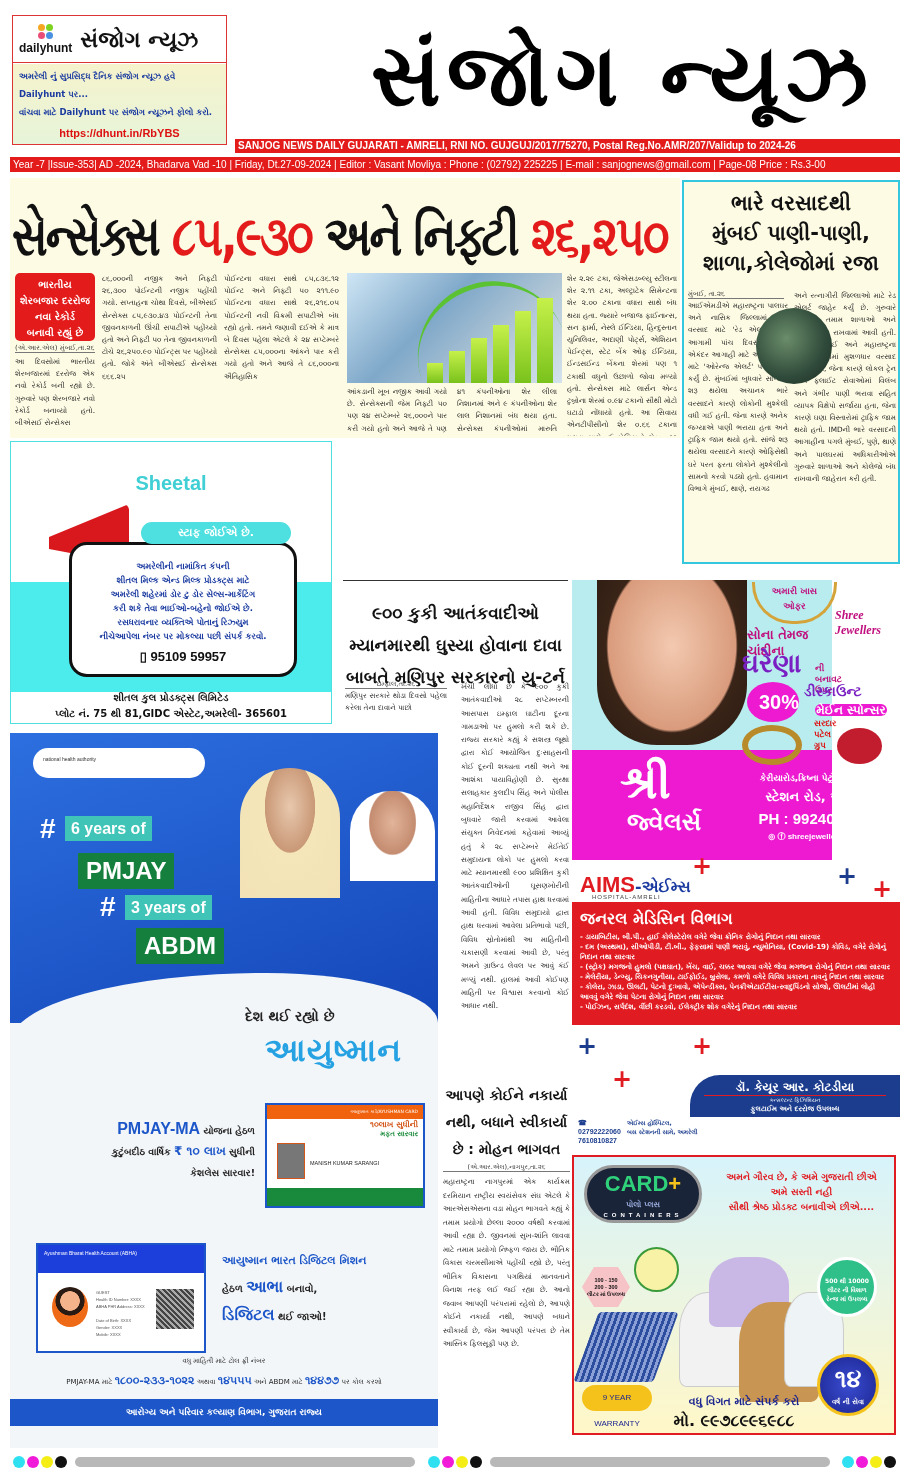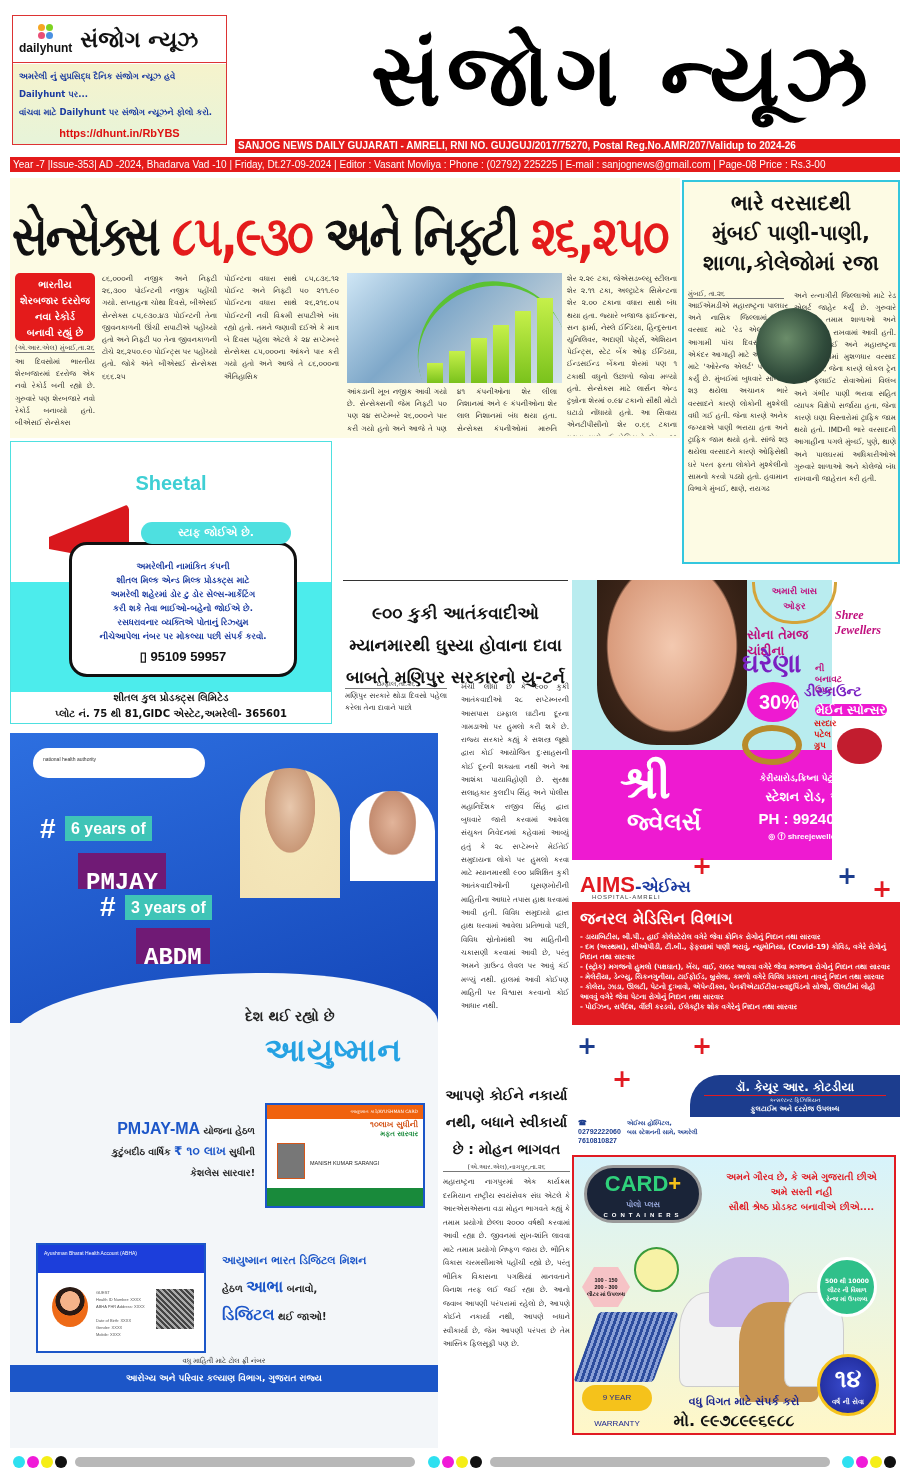--- a/index.html
+++ b/index.html
@@ -94,21 +94,21 @@
 .polo-mob{position:absolute;left:60px;top:254px;width:200px;text-align:center;color:#111;font-size:16px;font-weight:bold;line-height:20px}
 
 .ayu{left:10px;top:733px;width:428px;height:715px;background:#f3f6f9}
 .ayu-top{position:absolute;left:0;top:0;width:428px;height:290px;background:linear-gradient(160deg,#2d6fe0,#1446b8)}
 .ayu-wave{position:absolute;left:0;top:240px;width:428px;height:100px;background:#f3f6f9;border-radius:60% 40% 0 0/70% 50% 0 0}
 .ayu-logos{position:absolute;left:23px;top:15px;width:172px;height:30px;background:#fff;border-radius:15px;font-size:5px;font-family:"Liberation Sans",sans-serif;padding:8px 10px;color:#333}
 .ayu-p1{position:absolute;left:230px;top:35px;width:100px;height:130px;border-radius:50px 50px 0 0;background:radial-gradient(ellipse at 50% 30%,#e8c8ad,#c99877 35%,#f4e6b9 36%,#f2e2b5)}
 .ayu-p2{position:absolute;left:340px;top:58px;width:85px;height:90px;border-radius:40px 40px 0 0;background:radial-gradient(ellipse at 50% 35%,#e2b49a,#c48c70 38%,#fff 40%)}
 .hash{position:absolute;font-family:"Liberation Sans",sans-serif;font-weight:bold;color:#fff}
 .tag-teal{position:absolute;background:#3fc4b7;color:#fff;font-family:"Liberation Sans",sans-serif;font-weight:bold;padding:0 6px}
-.tag-blue{position:absolute;background:#701a75;color:#fff;font-family:Liberation Mono, monospace;font-weight:bold;padding:12px 8px}
+.tag-blue{position:absolute;background:#15803d;color:#fff;font-family:Liberation Sans, sans-serif;font-weight:bold;padding:0 8px}
 .ayu-desh{position:absolute;left:235px;top:275px;font-size:14px;font-weight:bold;color:#222}
 .ayu-big{position:absolute;left:255px;top:298px;font-size:32px;font-weight:bold;color:#26a2e3;letter-spacing:1px}
 .ayu-pm{position:absolute;left:40px;top:385px;width:205px;text-align:right;font-size:9.5px;font-weight:bold;color:#222;line-height:21px}
 .ayu-pm b{font-family:"Liberation Sans",sans-serif;color:#1c56c8;font-size:16px}
 .ayu-pm .rs{color:#1c56c8;font-size:12px}
 .card1{position:absolute;left:255px;top:370px;width:160px;height:105px;border:2px solid #1c56c8;background:#fff}
 .card1 .hd{height:14px;background:#f0620e;color:#fff;font-size:4.5px;text-align:right;padding:4px 5px 0}
 .card1 .t{color:#d4561a;font-size:8px;font-weight:bold;text-align:right;padding-right:5px;line-height:11px}
 .card1 .t2{color:#198a3b;font-size:7px;font-weight:bold;text-align:right;padding-right:5px;line-height:9px}
 .card1 .ph{position:absolute;left:10px;top:38px;width:28px;height:36px;border:1px solid #d4561a;background:#777}
@@ -117,21 +117,21 @@
 .card2{position:absolute;left:26px;top:510px;width:170px;height:110px;border:2px solid #1c56c8;background:#fff}
 .card2 .hd{height:28px;background:#1c3edb;color:#fff;font-size:5px;font-family:"Liberation Sans",sans-serif;padding:5px 6px;line-height:6px}
 .card2 .av{position:absolute;left:14px;top:42px;width:36px;height:40px;border-radius:50%;background:radial-gradient(circle at 50% 35%,#f4b38a 30%,#2a1a14 32%,#2a1a14 45%,#ee6a17 47%)}
 .card2 .qr{position:absolute;left:118px;top:44px;width:38px;height:40px;background:repeating-linear-gradient(45deg,#444 0 2px,#aaa 2px 4px)}
 .card2 .txt{position:absolute;left:58px;top:44px;font-size:4px;font-family:"Liberation Sans",sans-serif;line-height:7px;color:#555}
 .ayu-abha{position:absolute;left:212px;top:515px;font-size:11px;font-weight:bold;color:#1c56c8;line-height:26px}
 .ayu-abha .k{color:#222;font-size:10px}
 .ayu-abha .big{font-size:16px}
 .ayu-toll{position:absolute;left:0;top:618px;width:428px;text-align:center;font-size:7px;color:#222;line-height:20px}
 .ayu-toll b{color:#1c56c8;font-size:11px}
-.ayu-foot{position:absolute;left:0;top:632px;width:428px;height:27px;background:#1c56c8;color:#fff;font-size:9px;font-weight:bold;text-align:center;line-height:27px}
+.ayu-foot{position:absolute;left:0;top:666px;width:428px;height:27px;background:#1c56c8;color:#fff;font-size:9px;font-weight:bold;text-align:center;line-height:27px}
 
 .mohan{left:443px;top:1082px;width:127px;height:380px}
 .mohan-h{font-size:14px;font-weight:bold;line-height:27px;text-align:center}
 
 .reg{position:absolute;width:12px;height:12px;border-radius:50%}
 .gbar{position:absolute;height:10px;border-radius:5px;background:#b8b8b8}
 </style>
 </head>
 <body>
 

